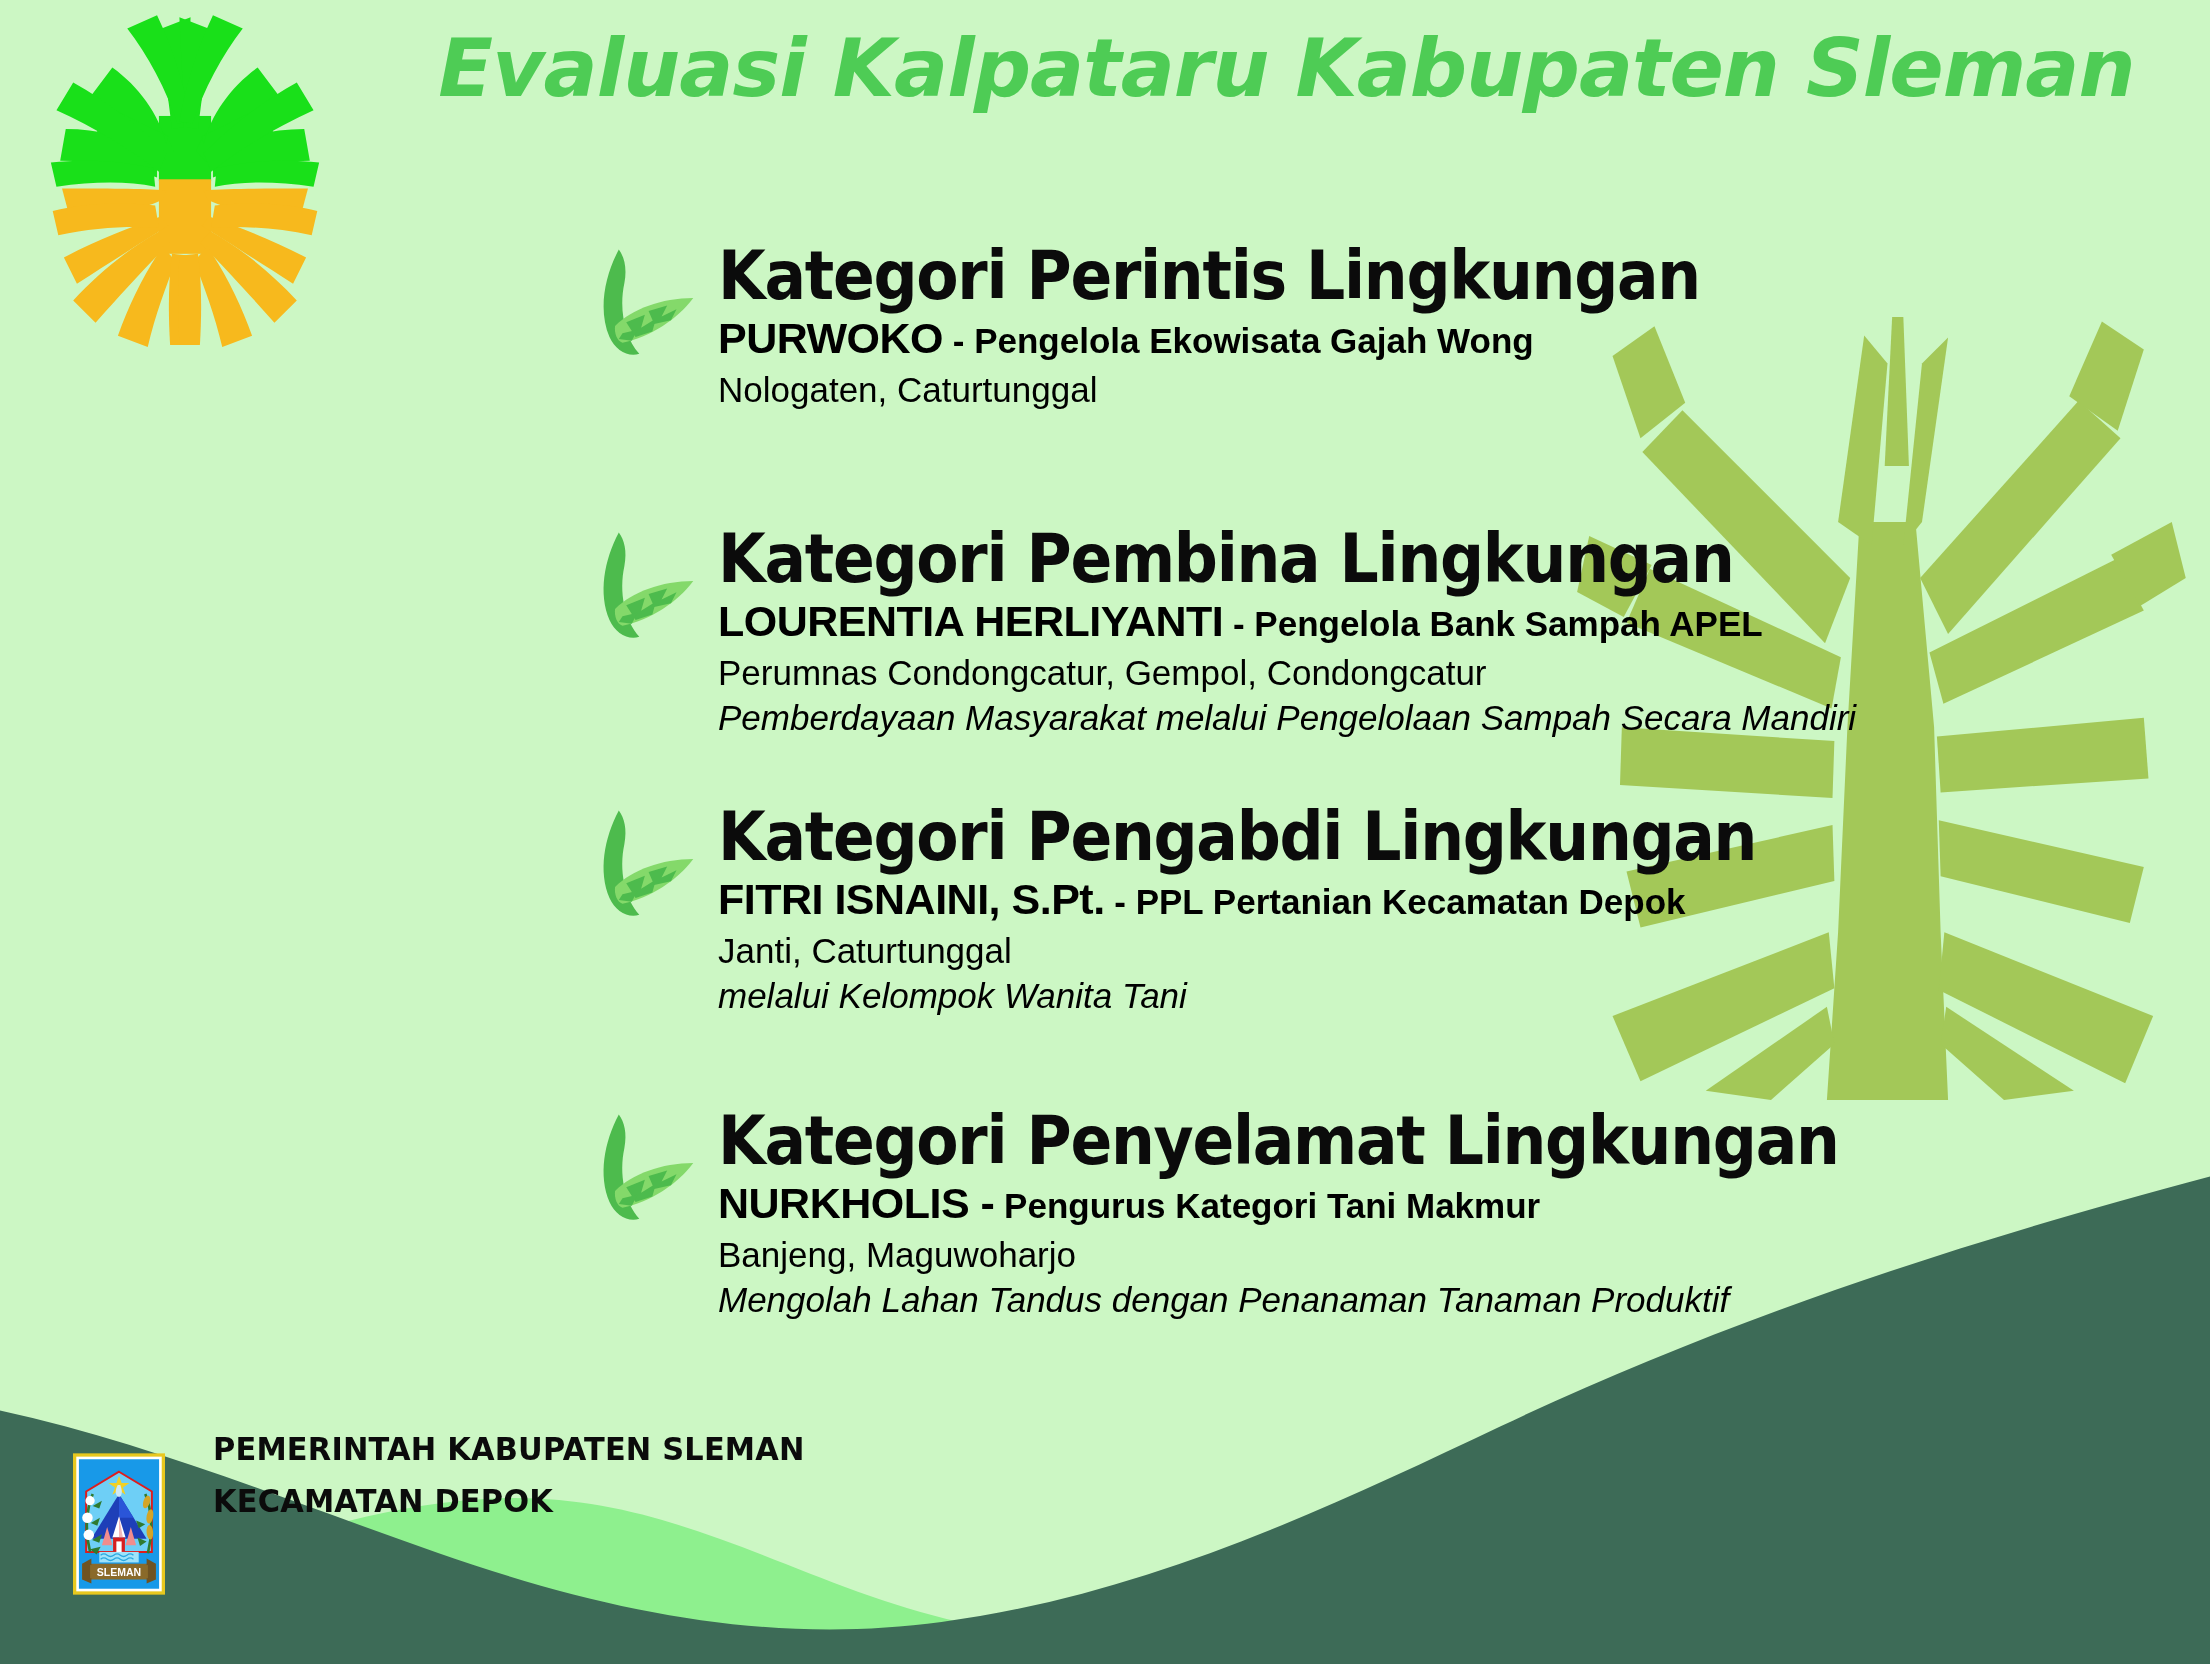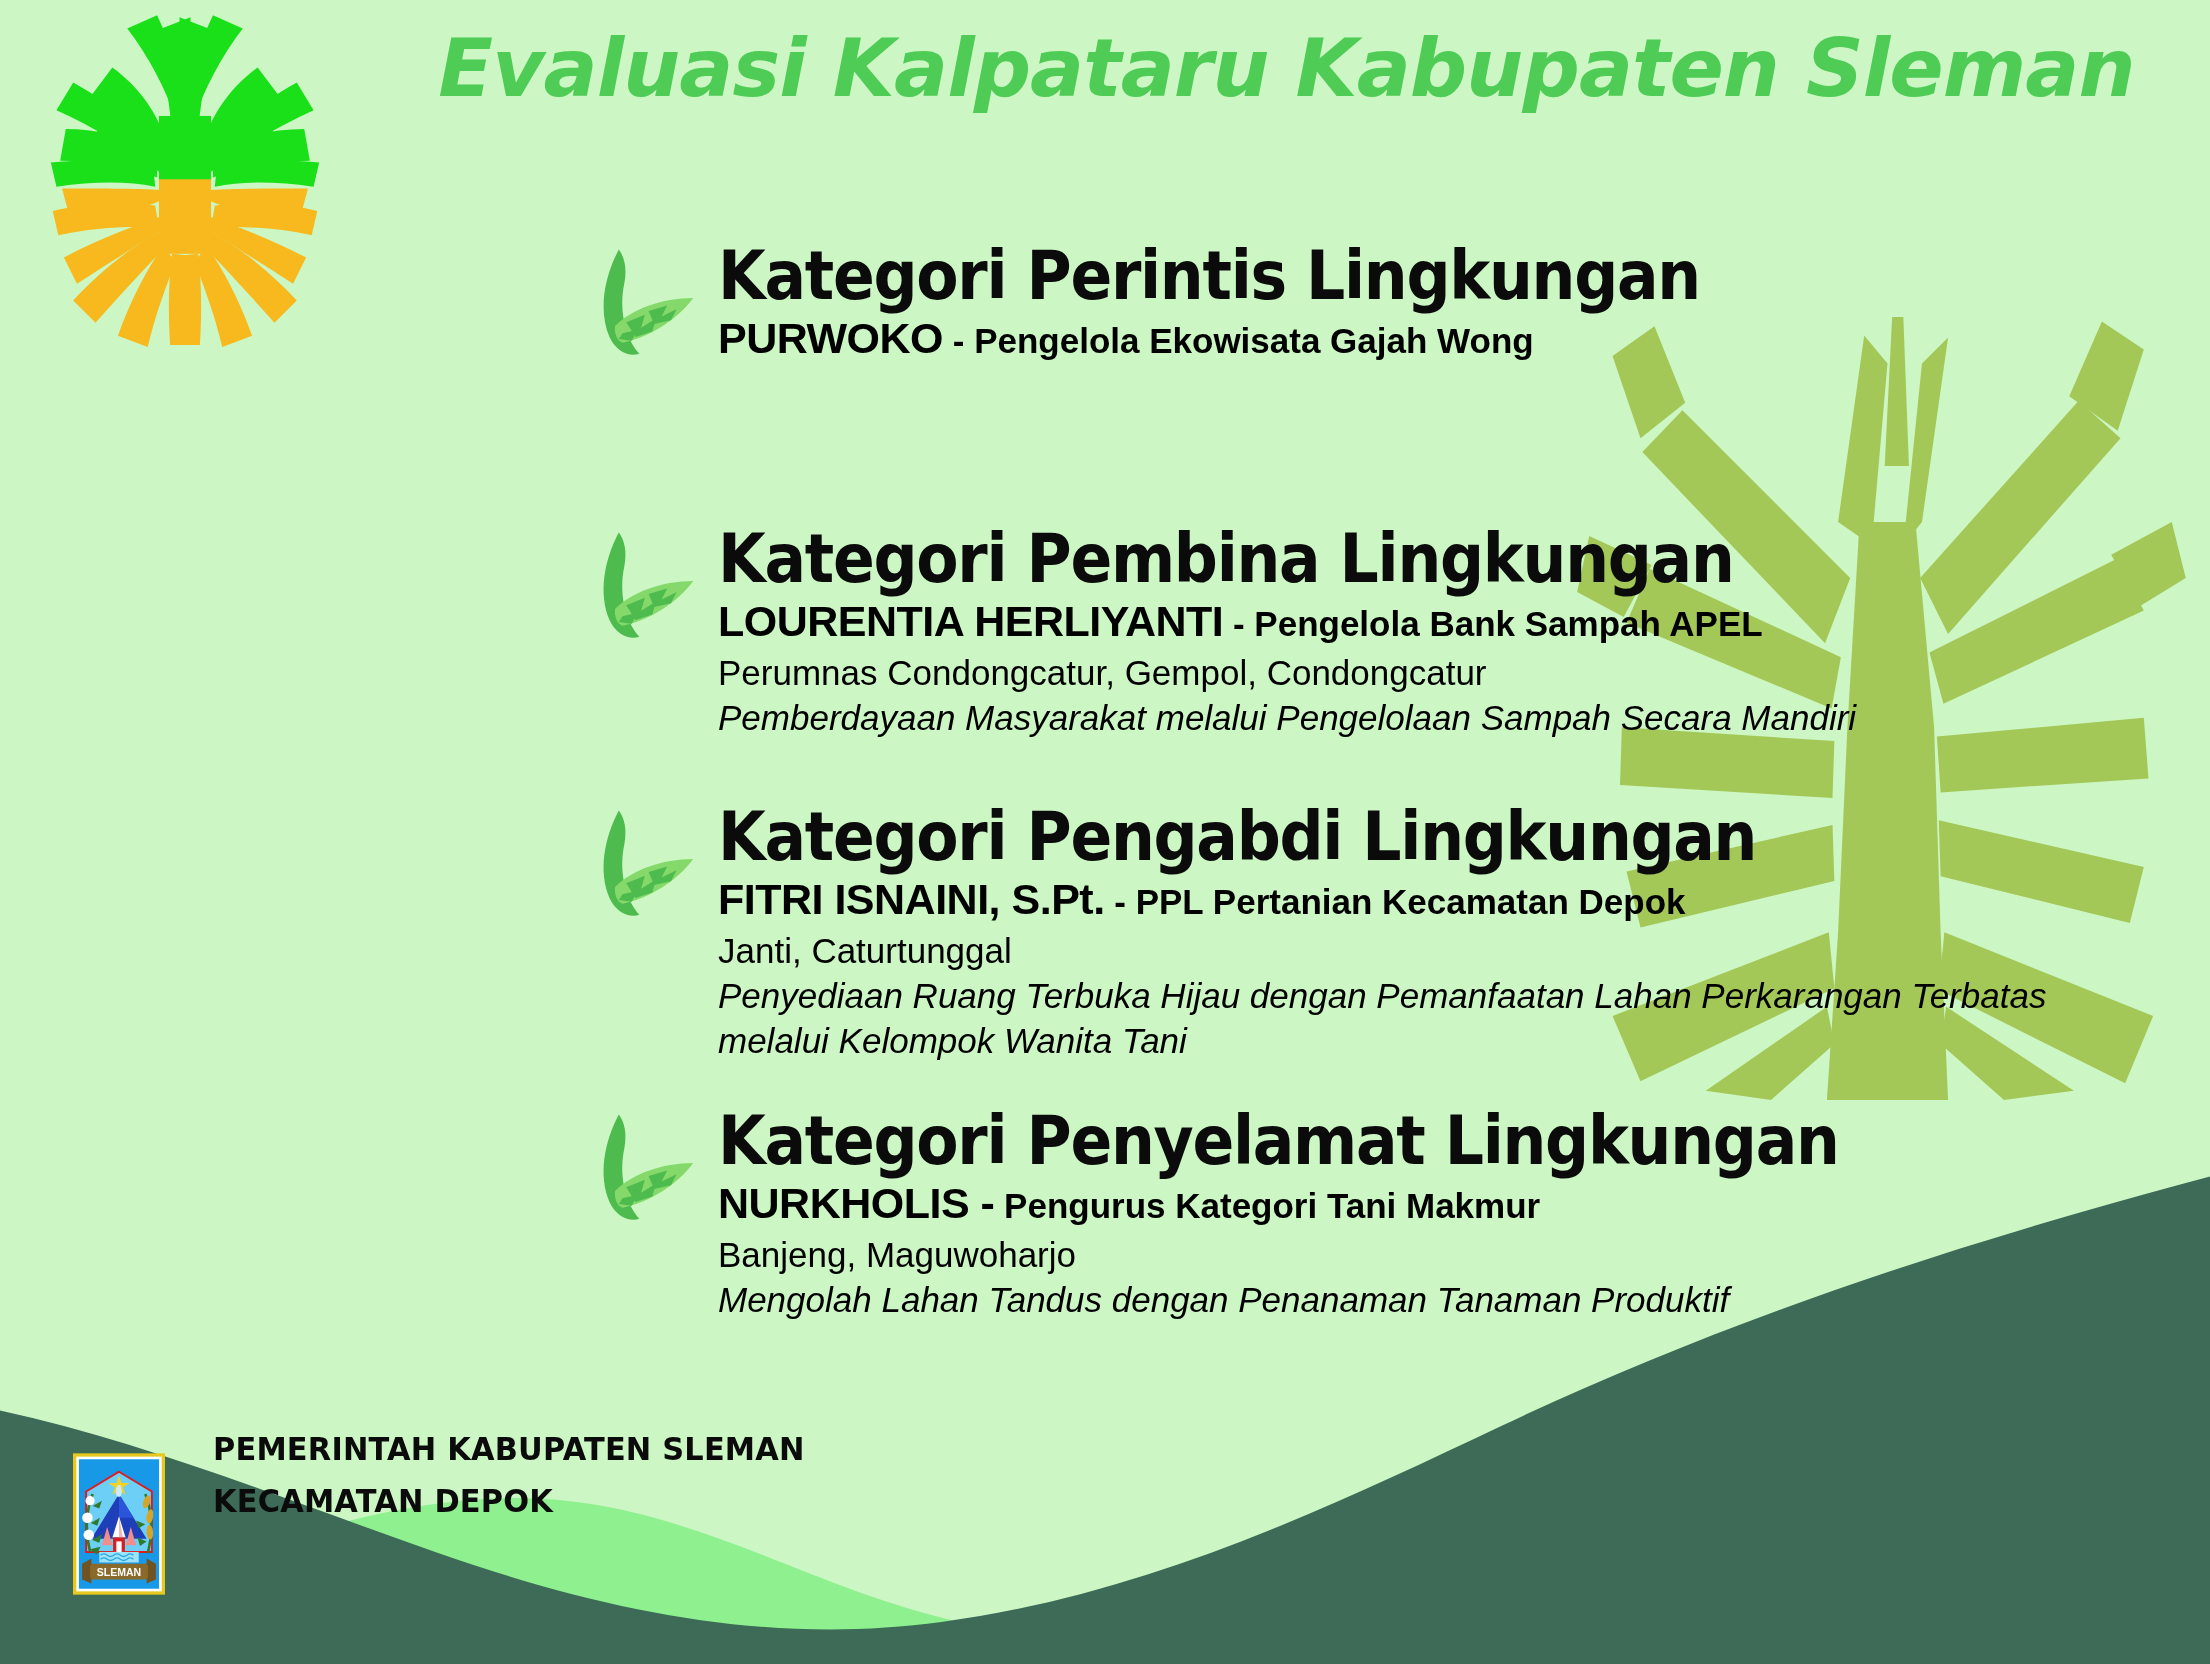--- a/index.html
+++ b/index.html
@@ -211,20 +211,21 @@
         <path d="M66 72 L86 66 L80 78 L96 70 L90 82 L72 86 Z"></path>
         <path d="M38 96 L54 92 L48 104 L34 102 Z"></path>
       </g>
     </svg>
   </div>
   <div class="cat-body">
     <div class="cat-heading">Kategori Perintis Lingkungan</div>
     <div class="cat-person">
       <span class="person-name">PURWOKO</span><span class="person-role"> - Pengelola Ekowisata Gajah Wong</span>
     </div>
+    <div class="cat-address">Nologaten, Caturtunggal</div>
   </div>
 </div>
 
 <div class="category" id="category-2">
   <div class="cat-leaf">
     <svg viewBox="0 0 120 130" xmlns="http://www.w3.org/2000/svg">
       <path d="M34 6 C18 36 12 72 24 100 C30 114 44 122 56 118 C40 100 34 70 40 42 C43 26 40 14 34 6 Z" fill="#4dbb4d"></path>
       <path d="M30 88 C48 70 80 58 114 58 C98 80 68 100 38 106 C32 104 29 96 30 88 Z" fill="#84d96a"></path>
       <g fill="#4dbb4d">
         <path d="M42 84 L62 76 L58 90 L74 80 L70 94 L52 100 Z"></path>
@@ -257,21 +258,20 @@
       </g>
     </svg>
   </div>
   <div class="cat-body">
     <div class="cat-heading">Kategori Pengabdi Lingkungan</div>
     <div class="cat-person">
       <span class="person-name">FITRI ISNAINI, S.Pt.</span><span class="person-role"> - PPL Pertanian Kecamatan Depok</span>
     </div>
     <div class="cat-address">Janti, Caturtunggal</div>
     <div class="cat-desc">
-      <span class="desc-line">Penyediaan Ruang Terbuka Hijau dengan Pemanfaatan Lahan Perkarangan Terbatas</span>
       <span class="desc-line">melalui Kelompok Wanita Tani</span>
     </div>
   </div>
 </div>
 
 <div class="category" id="category-4">
   <div class="cat-leaf">
     <svg viewBox="0 0 120 130" xmlns="http://www.w3.org/2000/svg">
       <path d="M34 6 C18 36 12 72 24 100 C30 114 44 122 56 118 C40 100 34 70 40 42 C43 26 40 14 34 6 Z" fill="#4dbb4d"></path>
       <path d="M30 88 C48 70 80 58 114 58 C98 80 68 100 38 106 C32 104 29 96 30 88 Z" fill="#84d96a"></path>

